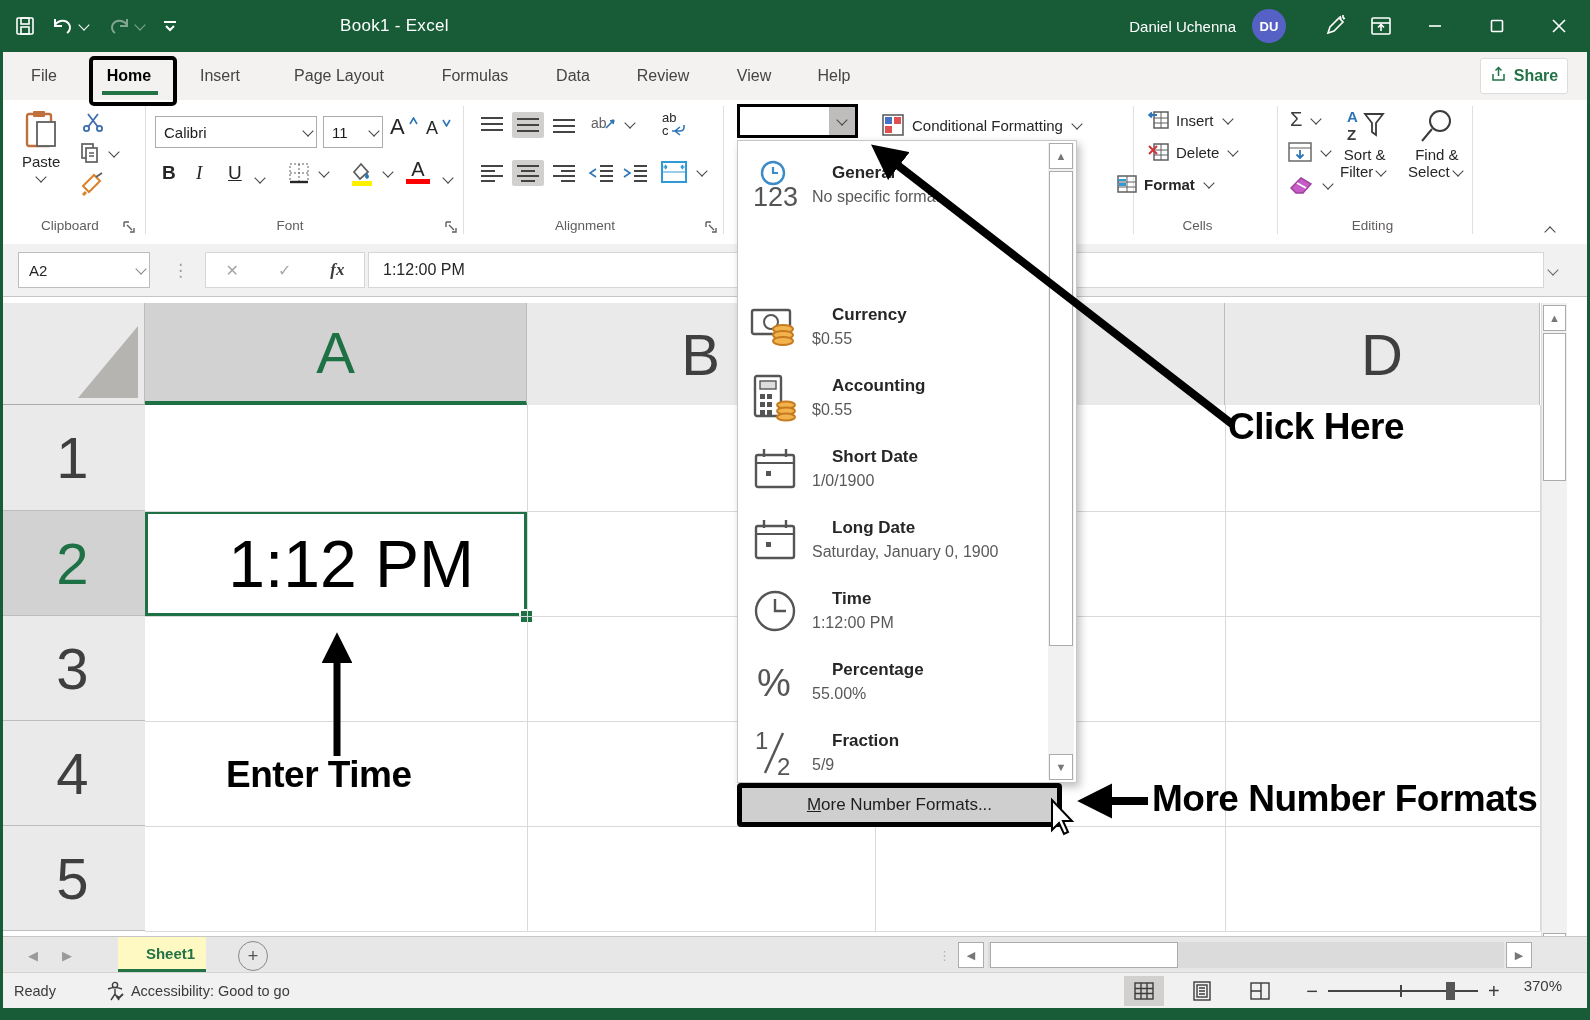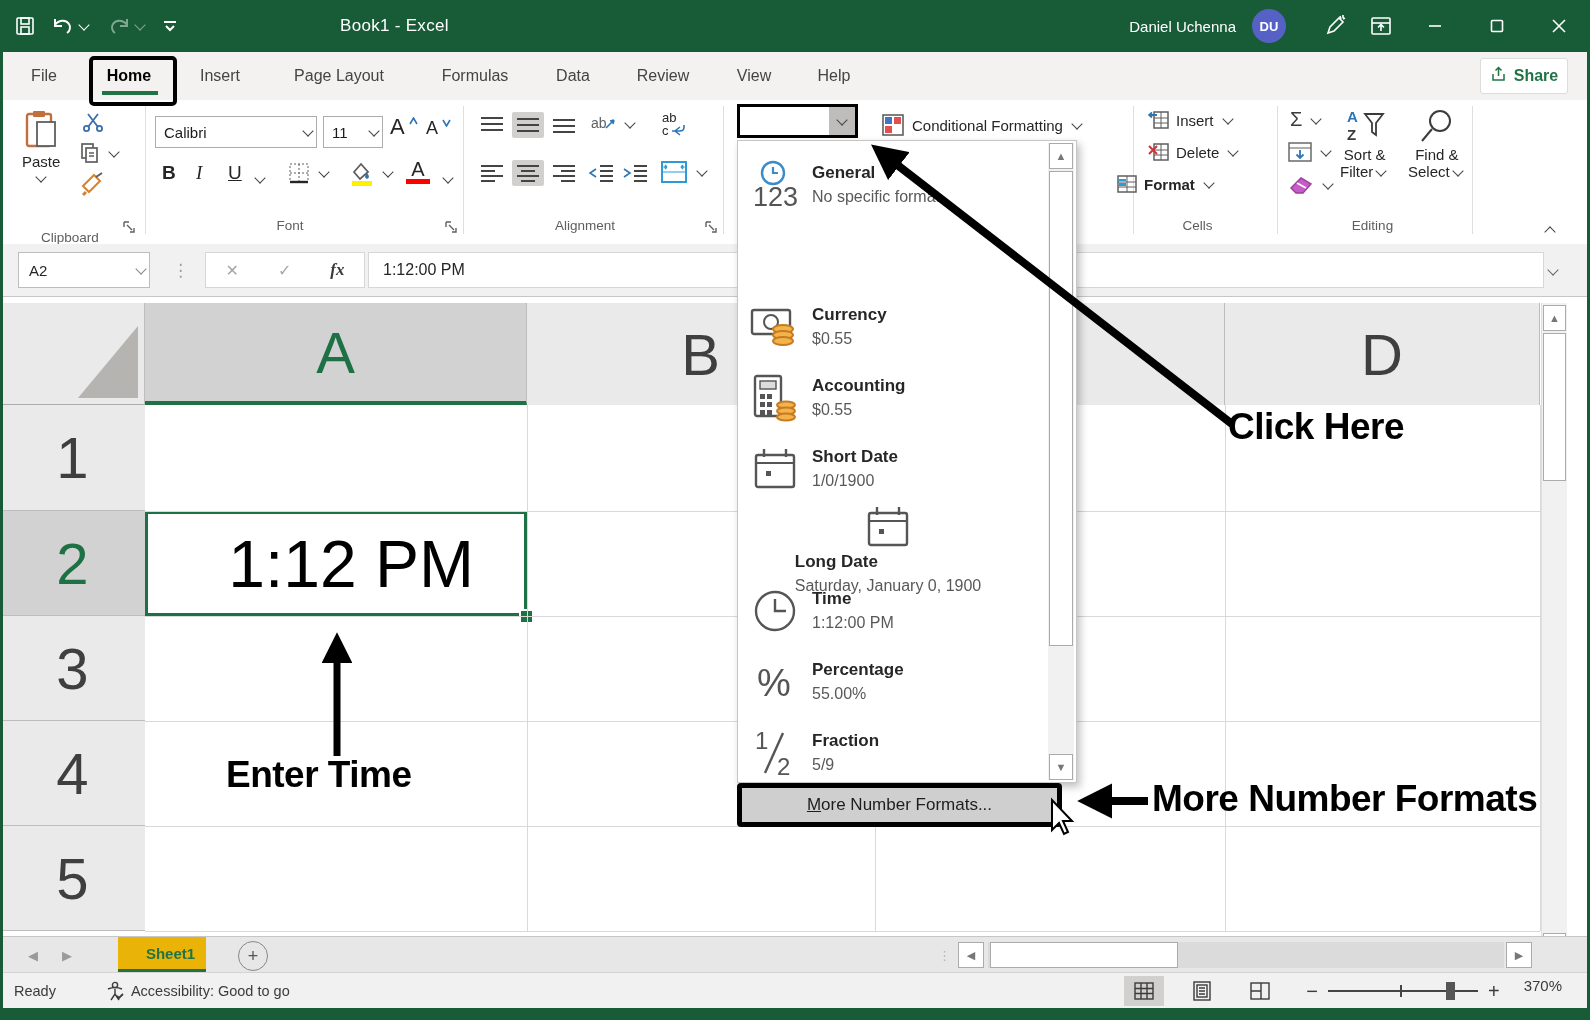--- a/index.html
+++ b/index.html
@@ -68,21 +68,21 @@
           background:#fff;display:flex;align-items:center;justify-content:flex-end;padding-right:50px;font-size:66px;color:#000;}
   .fillhandle{position:absolute;left:519px;top:609px;width:11px;height:11px;background:#1E7145;border:2px solid #fff;}
   
   .vscroll{position:absolute;left:1541px;top:303px;width:25px;height:658px;background:#F1F1F1;border-left:1px solid #E1DFDD;}
   .sbtn{position:absolute;background:#fff;border:1px solid #ABABAB;display:flex;align-items:center;justify-content:center;
         color:#777;font-size:11px;box-sizing:border-box;}
   .sthumb{position:absolute;background:#fff;border:1px solid #ABABAB;box-sizing:border-box;}
   
   .tabbar{position:absolute;left:0;top:936px;width:1590px;height:36px;background:#E7E7E7;border-top:1px solid #C8C6C4;}
   .navarr{position:absolute;top:0;height:36px;display:flex;align-items:center;color:#9a9a9a;font-size:13px;}
-  .sheettab{position:absolute;left:118px;top:0;width:88px;height:36px;background:#eab308;border-bottom:4px solid #217346;
+  .sheettab{position:absolute;left:118px;top:0;width:88px;height:36px;background:#fef9c3;border-bottom:4px solid #217346;
             display:flex;align-items:center;justify-content:center;font-size:15px;font-weight:bold;color:#217346;box-sizing:border-box;padding-left:17px;}
   .addsheet{position:absolute;left:238px;top:4px;width:28px;height:28px;border:1px solid #8A8886;border-radius:50%;
             color:#555;display:flex;align-items:center;justify-content:center;font-size:18px;}
   .hscroll-track{position:absolute;left:988px;top:5px;width:516px;height:26px;background:#DBDBDB;}
   .hthumb{position:absolute;left:990px;top:5px;width:188px;height:26px;background:#fff;border:1px solid #ABABAB;box-sizing:border-box;}
   
   .statusbar{position:absolute;left:0;top:972px;width:1590px;height:36px;background:#F1F1F1;border-top:1px solid #D6D4D2;
              display:flex;align-items:center;font-size:14.5px;color:#3b3b3b;}
   .viewbtn{width:40px;height:30px;display:flex;align-items:center;justify-content:center;}
   .viewbtn.active{background:#D2D0CE;}
@@ -90,21 +90,21 @@
   .winedge-l{position:absolute;left:0;top:52px;width:3px;height:956px;background:#185C37;}
   .winedge-r{position:absolute;left:1587px;top:52px;width:3px;height:956px;background:#185C37;}
   
   .nfcombo{position:absolute;left:737px;top:104px;width:121px;height:34px;background:#fff;border:3px solid #000;
            box-sizing:border-box;display:flex;z-index:40;}
   .nfcombo .dd{margin-left:auto;width:26px;background:#BFBDBB;display:flex;align-items:center;justify-content:center;}
   .nfmenu{position:absolute;left:737px;top:140px;width:340px;height:643px;background:#fff;border:1px solid #C8C6C4;
           box-shadow:3px 4px 8px rgba(0,0,0,.25);z-index:50;box-sizing:border-box;}
   .nfitem{position:absolute;left:0;width:300px;height:71px;display:flex;align-items:center;}
   .nficon{width:74px;display:flex;align-items:center;justify-content:center;color:#555;}
-  .nftxt .t{font-size:17px;font-weight:bold;color:#262626;line-height:24px;}
+  .nftxt .t{font-size:17px;font-weight:bold;color:#262626;line-height:24px;margin-left:20px;}
   .nftxt .s{font-size:16px;color:#595959;line-height:24px;}
   .nfscroll{position:absolute;right:2px;top:2px;width:26px;height:637px;background:#F1F1F1;}
   .nffooter{position:absolute;left:737px;top:783px;width:325px;height:44px;background:#CFCFCF;border:5px solid #000;
             border-radius:4px;box-sizing:border-box;display:flex;align-items:center;justify-content:center;
             font-size:17px;color:#1e1e1e;z-index:55;}
   
   .anno-text{position:absolute;font-weight:bold;color:#000;letter-spacing:-0.5px;z-index:90;}
   svg.overlay{position:absolute;left:0;top:0;width:1590px;height:1020px;z-index:100;pointer-events:none;}
   .icon-lines line{stroke:#444;stroke-width:2;}
 </style>
@@ -233,21 +233,21 @@
       </svg>
       <span class="chev"></span>
     </span>
     <span class="rbtn" style="left:80px;top:72px;">
       <svg width="26" height="24" viewBox="0 0 26 24" fill="none">
         <path d="M3 14 L14 3 L20 9 L9 20 Z" stroke="#D9822B" stroke-width="2"></path>
         <path d="M16 5 L22 1" stroke="#5f5f5f" stroke-width="2"></path>
           <path d="M6 20 L3 23" stroke="#D9822B" stroke-width="3"></path>
       </svg>
     </span>
-    <div class="glabel" style="left:20px;width:100px;margin-top:12px;">Clipboard</div>
+    <div class="glabel" style="left:20px;width:100px;">Clipboard</div>
     <span class="launcher" style="left:123px;">
       <svg width="13" height="13" viewBox="0 0 13 13" fill="none" stroke="#5f5f5f" stroke-width="1.4">
           <path d="M1 1 h5 M1 1 v5 M4 4 l5 5 M11 7 v4 h-4"></path>
         </svg>
     </span>
 
     <div class="combo" style="left:155px;top:16px;width:160px;height:30px;">
       <span class="cval">Calibri</span>
         <span class="chev"></span>
     </div>
@@ -591,21 +591,21 @@
             <path d="M4 17 h38" stroke="#555" stroke-width="2"></path>
             <path d="M12 3 v8 M34 3 v8" stroke="#555" stroke-width="2.4"></path>
             <rect x="14" y="25" width="5" height="5" fill="#555"></rect>
           </svg>
         </span>
         <span class="nftxt">
           <div class="t">Short Date</div>
           <div class="s">1/0/1900</div>
         </span>
       </div>
-      <div class="nfitem" style="top: 363px; flex-direction: column;">
+      <div class="nfitem" style="top: 363px;">
         <span class="nficon">
           <svg width="46" height="46" viewBox="0 0 46 46">
             <rect x="4" y="9" width="38" height="32" rx="2" fill="none" stroke="#555" stroke-width="2.4"></rect>
             <path d="M4 17 h38" stroke="#555" stroke-width="2"></path>
             <path d="M12 3 v8 M34 3 v8" stroke="#555" stroke-width="2.4"></path>
             <rect x="14" y="25" width="5" height="5" fill="#555"></rect>
           </svg>
         </span>
         <span class="nftxt">
           <div class="t">Long Date</div>

